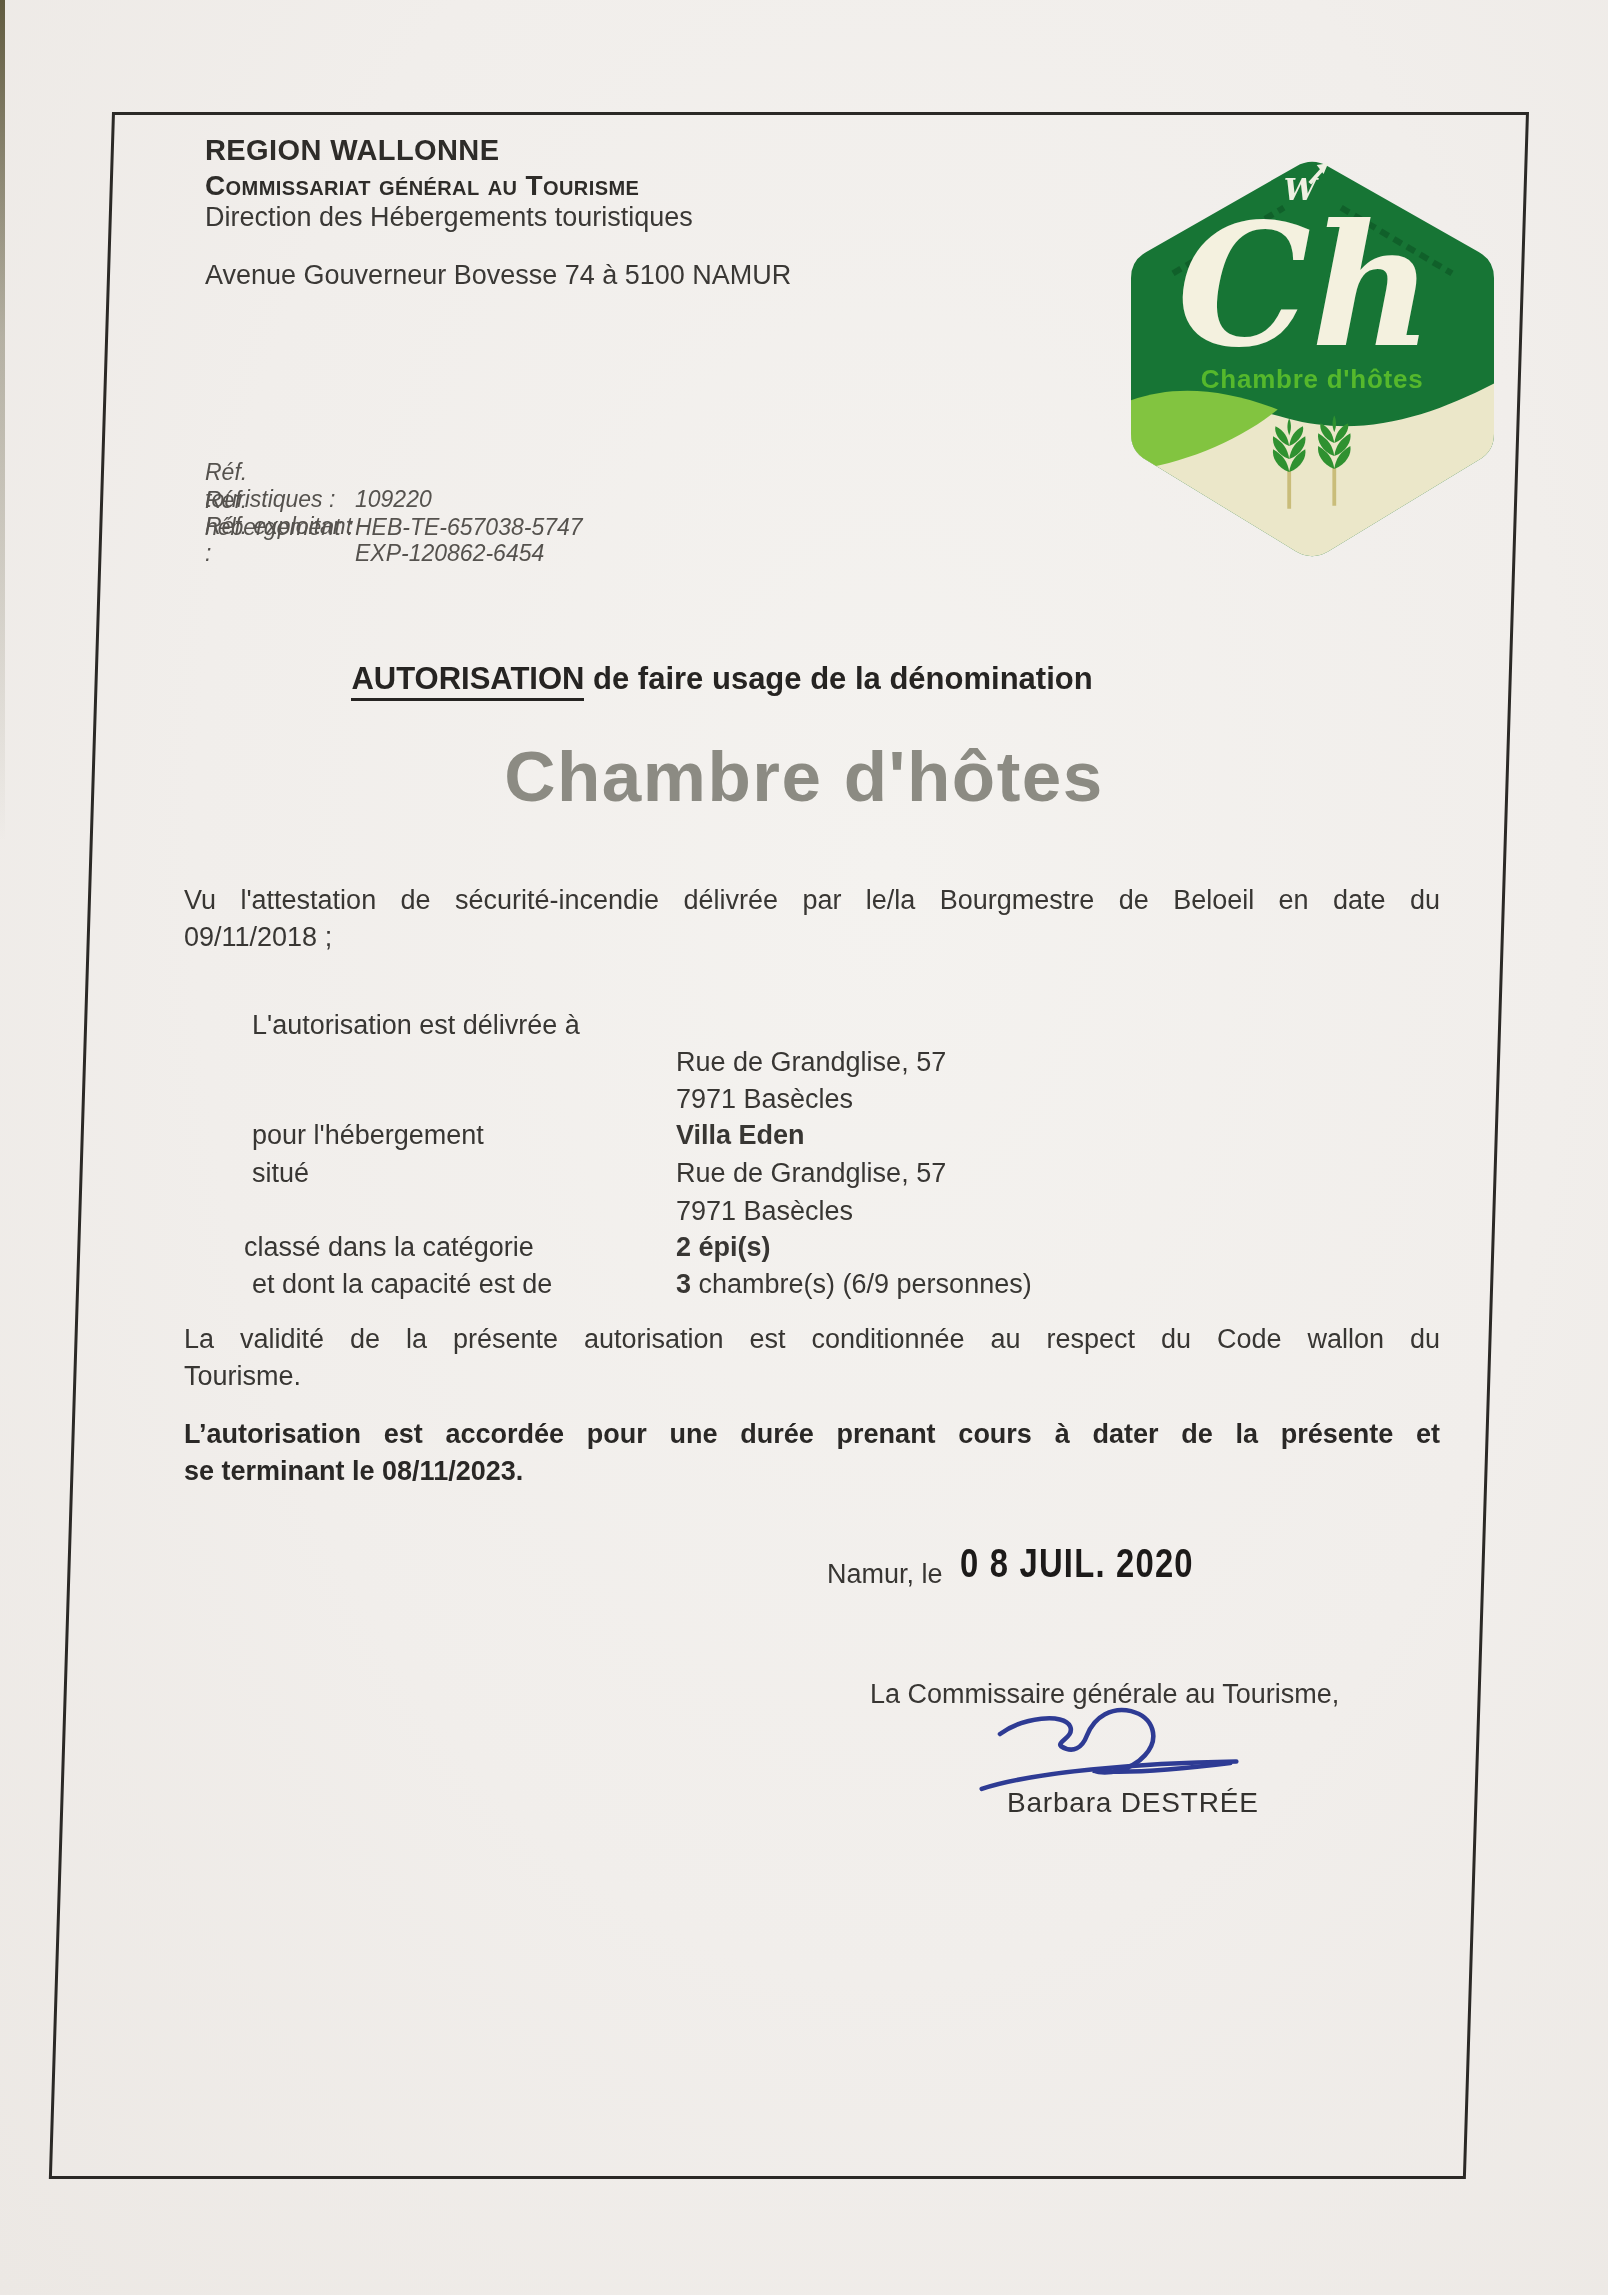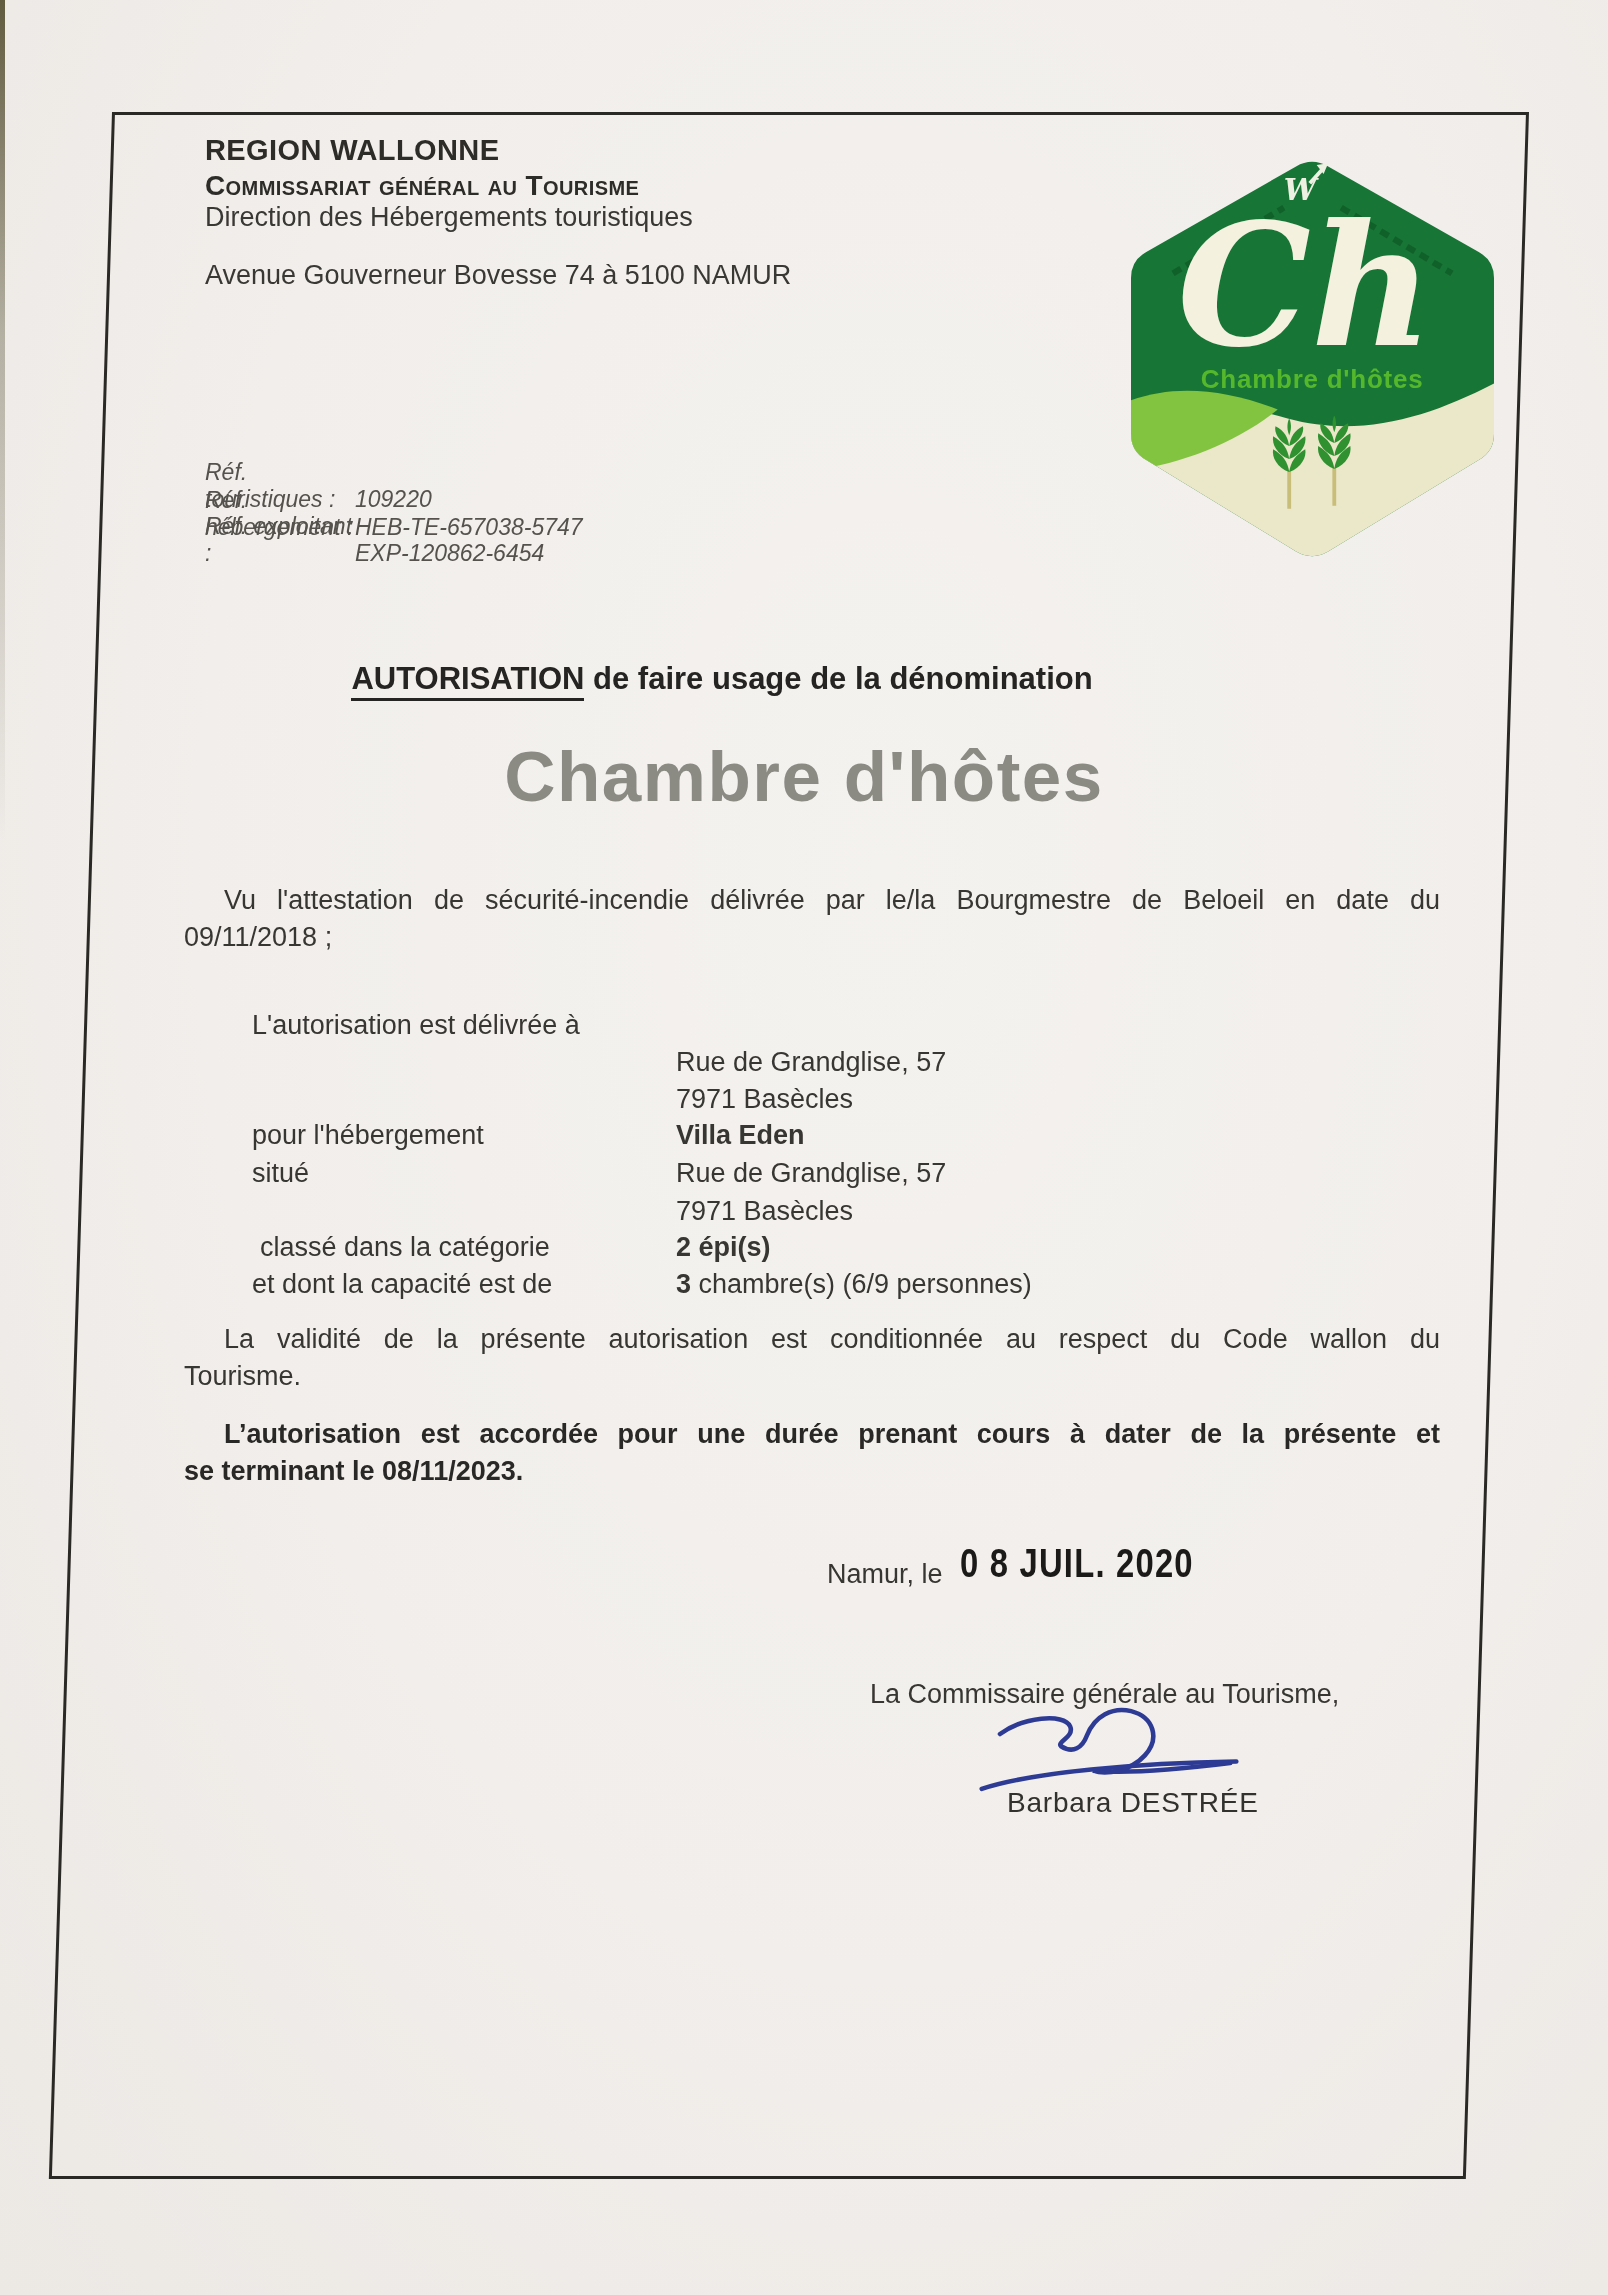--- a/index.html
+++ b/index.html
@@ -28,21 +28,21 @@
   .hdr1{font-size:29px;font-weight:bold;letter-spacing:0.4px;color:#2e2c29;}
   .hdr2{font-size:28px;font-weight:bold;font-variant:small-caps;letter-spacing:0.4px;color:#2e2c29;}
   .hdr3{font-size:27px;color:#3a3835;}
   .hdr-addr{font-size:27px;color:#3a3835;}
   .refrow{font-size:23px;font-style:italic;color:#55524e;}
   .reflabel{display:inline-block;width:150px;}
   .titleline{left:0;top:661px;width:1444px;text-align:center;font-size:31px;font-weight:bold;color:#262422;}
   .titleline .u{border-bottom:3.1px solid #262422;padding-bottom:2.3px;}
   .bigtitle{left:0;top:736px;width:1608px;text-align:center;font-size:71px;font-weight:bold;letter-spacing:1.5px;color:#8c8b83;}
   .para{left:184px;width:1256px;font-size:27px;color:#383633;line-height:37px;}
-  .jline{text-align:justify;text-align-last:justify;margin-left:40px;}
+  .jline{text-align:justify;text-align-last:justify;}
   .bold-para{font-weight:bold;color:#2a2826;}
   .dlabel,.dvalue{font-size:27px;color:#383633;white-space:nowrap;}
   .b{font-weight:bold;}
   .dateline-prefix{font-size:27px;color:#383633;}
   .stamp{
     font-size:41px;font-weight:bold;letter-spacing:1.5px;color:#1c1a19;
     transform:scaleX(0.8);transform-origin:left bottom;white-space:nowrap;
   }
   .sig-title{font-size:27px;color:#383633;white-space:nowrap;}
   .sig-name{font-size:28px;color:#33312e;white-space:nowrap;letter-spacing:0.8px;}
@@ -130,21 +130,21 @@
   <div class="abs dvalue" style="left:676px;top:1047px;">Rue de Grandglise, 57</div>
   <div class="abs dvalue" style="left:676px;top:1084px;">7971 Basècles</div>
 
   <div class="abs dlabel" style="left:252px;top:1120px;">pour l'hébergement</div>
   <div class="abs dvalue b" style="left:676px;top:1120px;">Villa Eden</div>
 
   <div class="abs dlabel" style="left:252px;top:1158px;">situé</div>
   <div class="abs dvalue" style="left:676px;top:1158px;">Rue de Grandglise, 57</div>
   <div class="abs dvalue" style="left:676px;top:1196px;">7971 Basècles</div>
 
-  <div class="abs dlabel" style="left:260px;top:1232px;">classé dans la catégorie</div>
+  <div class="abs dlabel" style="left:244px;top:1232px;">classé dans la catégorie</div>
   <div class="abs dvalue b" style="left:676px;top:1232px;">2 épi(s)</div>
 
   <div class="abs dlabel" style="left:252px;top:1269px;text-align:center;">et dont la capacité est de</div>
   <div class="abs dvalue" style="left:676px;top:1269px;">
     <span class="b">3</span><span> chambre(s) (6/9 personnes)</span>
   </div>
 
   <div class="abs para" style="top:1321px;">
     <div class="jline">La validité de la présente autorisation est conditionnée au respect du Code wallon du</div>
     <div>Tourisme.</div>

